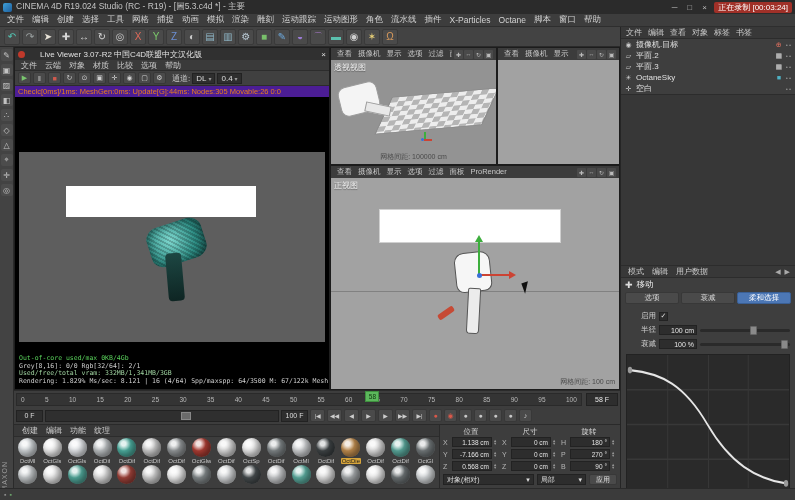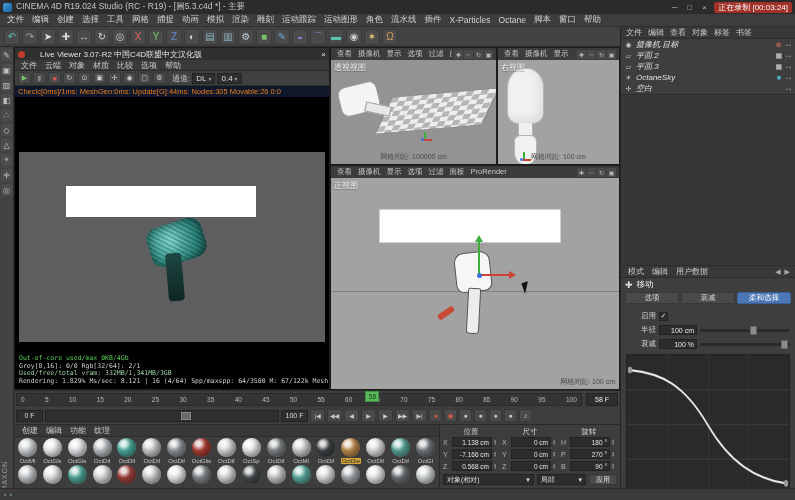--- a/index.html
+++ b/index.html
@@ -25,21 +25,21 @@
 #lv-title{height:12px;background:#303030;display:flex;align-items:center;padding:0 3px;font-size:8px;color:#e0e0e0;gap:3px;flex:none;}
 .lv-appico{width:7px;height:7px;background:#c0392b;border-radius:50%;flex:none;}
 #lv-title .ttl{flex:1;white-space:nowrap;overflow:hidden;padding-left:12px;}
 #lv-menus{height:11px;background:#3a3a3a;border-bottom:1px solid #2c2c2c;display:flex;align-items:center;padding:0 2px;font-size:8px;flex:none;}
 .lv-menu{padding:0 4px;}
 #lv-toolbar{height:15px;background:#404040;border-bottom:1px solid #2c2c2c;display:flex;align-items:center;padding:0 3px;gap:2px;flex:none;}
 .lvicon{width:13px;height:12px;font-size:7px;display:flex;align-items:center;justify-content:center;color:var(--c,#ccc);background:#4a4a4a;border:1px solid #383838;border-radius:2px;flex:none;}
 .lv-chanlabel{font-size:8px;color:#ccc;margin-left:4px;white-space:nowrap;}
 .lv-dd{background:#2e2e2e;border:1px solid #222;font-size:8px;padding:0 3px;height:11px;color:#ddd;display:flex;align-items:center;gap:2px;white-space:nowrap;}
 .lv-dd .car{font-size:6px;color:#999;}
-#lv-status{height:11px;background:#0f172a;display:flex;align-items:center;padding:0 3px;font-size:7.5px;color:#e87e1e;white-space:nowrap;overflow:hidden;flex:none;}
+#lv-status{height:11px;background:#4c1d95;display:flex;align-items:center;padding:0 3px;font-size:7.5px;color:#e87e1e;white-space:nowrap;overflow:hidden;flex:none;}
 #lv-canvas{flex:1;position:relative;background:#000;overflow:hidden;}
 #lv-img{position:absolute;left:4px;right:4px;top:55px;height:190px;background:#5e5e5e;}
 #lv-plane{position:absolute;left:47px;top:34px;width:190px;height:31px;background:#fff;}
 #lv-hammerhead{position:absolute;left:129px;top:70px;width:57px;height:41px;border-radius:14px/12px;transform:rotate(-18deg);background:radial-gradient(circle at 40% 40%,#7fd8cf,#2e8d84 60%,#174f4b),repeating-linear-gradient(45deg,rgba(0,0,0,.2) 0 2px,transparent 2px 4px);background-blend-mode:multiply;box-shadow:inset 0 0 8px rgba(0,0,0,.5);}
 #lv-handle{position:absolute;left:148px;top:101px;width:16px;height:48px;background:linear-gradient(#1d4743,#0e2523);transform:rotate(-5deg);border-radius:4px;}
 #lv-stats{position:absolute;left:4px;bottom:4px;display:flex;flex-direction:column;}
 .stat{font-size:6.5px;line-height:7.5px;color:var(--c,#ccc);font-family:"DejaVu Sans Mono",monospace;white-space:nowrap;}
 
 
 .vp{position:absolute;display:flex;flex-direction:column;border:1px solid #1c1c1c;}
@@ -114,21 +114,21 @@
 .cselect{height:11px;background:#2d2d2d;border:1px solid #222;font-size:7px;color:#ddd;display:flex;align-items:center;justify-content:space-between;padding:0 3px;}
 #coord-mode1{flex:2;}
 #coord-mode2{flex:1;}
 .capply{width:28px;height:11px;background:#4a4a4a;border:1px solid #383838;font-size:7px;color:#ddd;display:flex;align-items:center;justify-content:center;border-radius:2px;}
 
 
 #rightpanel{position:absolute;left:620px;top:27px;width:175px;height:473px;background:#3e3e3e;border-left:1px solid #252525;display:flex;flex-direction:column;}
 #om-menus{height:12px;background:#383838;display:flex;align-items:center;padding:0 2px;font-size:8px;border-bottom:1px solid #2c2c2c;flex:none;}
 .om-menu{padding:0 3px;}
 #om-list{flex:none;}
-.om-row{height:11px;display:flex;align-items:center;padding:0 3px;gap:3px;font-size:8px;color:#e0e0e0;font-style:italic;}
+.om-row{height:11px;display:flex;align-items:center;padding:0 3px;gap:3px;font-size:8px;color:#e0e0e0;}
 .om-icon{width:9px;font-size:7px;color:#c9c9c9;text-align:center;flex:none;}
 .om-name{flex:1;white-space:nowrap;overflow:hidden;}
 .om-tag{width:8px;font-size:7px;color:var(--c,#777);text-align:center;flex:none;}
 .om-dots{font-size:6px;color:#8e8e8e;letter-spacing:1px;flex:none;}
 #om-empty{flex:1;background:#373737;border-top:1px solid #2c2c2c;}
 #attr{height:235px;display:flex;flex-direction:column;background:#3e3e3e;border-top:1px solid #2c2c2c;flex:none;}
 #attr-tabs{height:12px;display:flex;align-items:center;padding:0 3px;font-size:8px;background:#383838;border-bottom:1px solid #2c2c2c;flex:none;}
 .attr-tab{padding:0 4px;}
 #attr-tabs .spacer{flex:1;}
 .attr-nav{font-size:7px;color:#aaa;padding:0 2px;}
@@ -331,32 +331,20 @@
         <span class="vp-menu">显示</span>
       </span>
     <span class="vp-corner">
 
     <span class="vp-cicon">✚</span>
         <span class="vp-cicon">↔</span>
         <span class="vp-cicon">↻</span>
         <span class="vp-cicon">▣</span>
       </span>
   </div>
-  <div class="vp-canvas">
-    <span class="vp-name">右视图</span>
-    <div class="rv-head"></div>
-    <div class="rv-neck"></div>
-    <div class="rv-grip"></div>
-    <div class="mini-axis" style="left:20px;top:92px;">
-      <span class="ma-y"></span>
-      <span class="ma-x"></span>
-      <span class="ma-z"></span>
-    </div>
-    <span class="vp-grid">网格间距: 100 cm</span>
-  </div>
 </div>
 
 <div class="vp" id="vp-front">
   <div class="vp-head">
     <span class="vp-menus">
 
     <span class="vp-menu">查看</span>
         <span class="vp-menu">摄像机</span>
         <span class="vp-menu">显示</span>
         <span class="vp-menu">选项</span>

